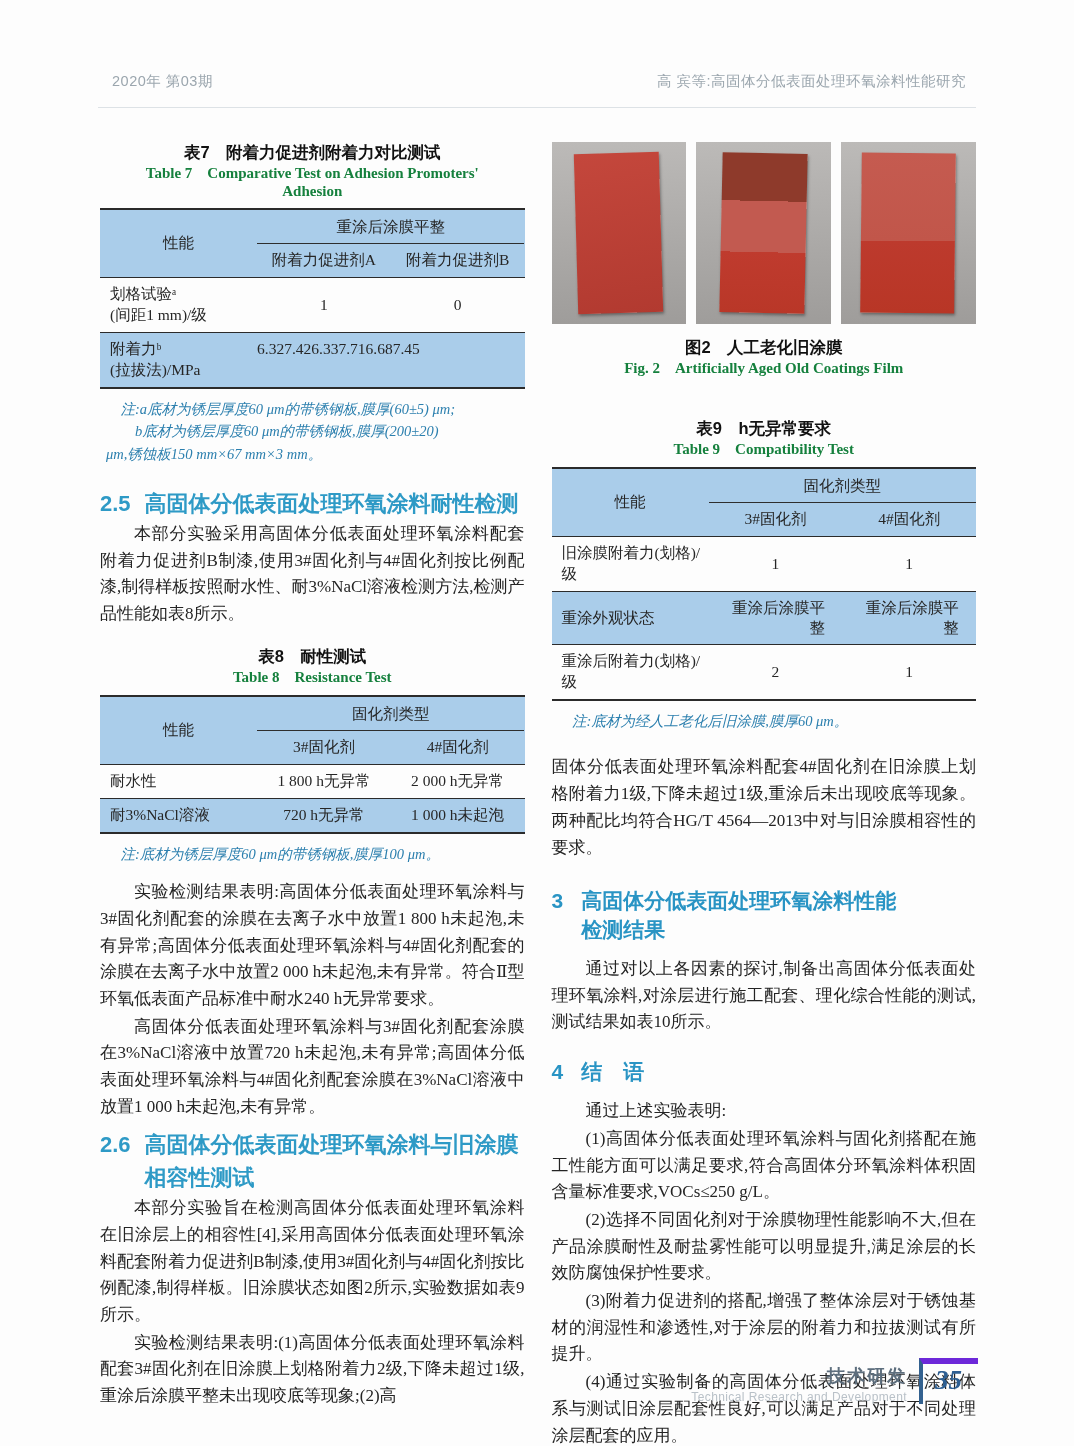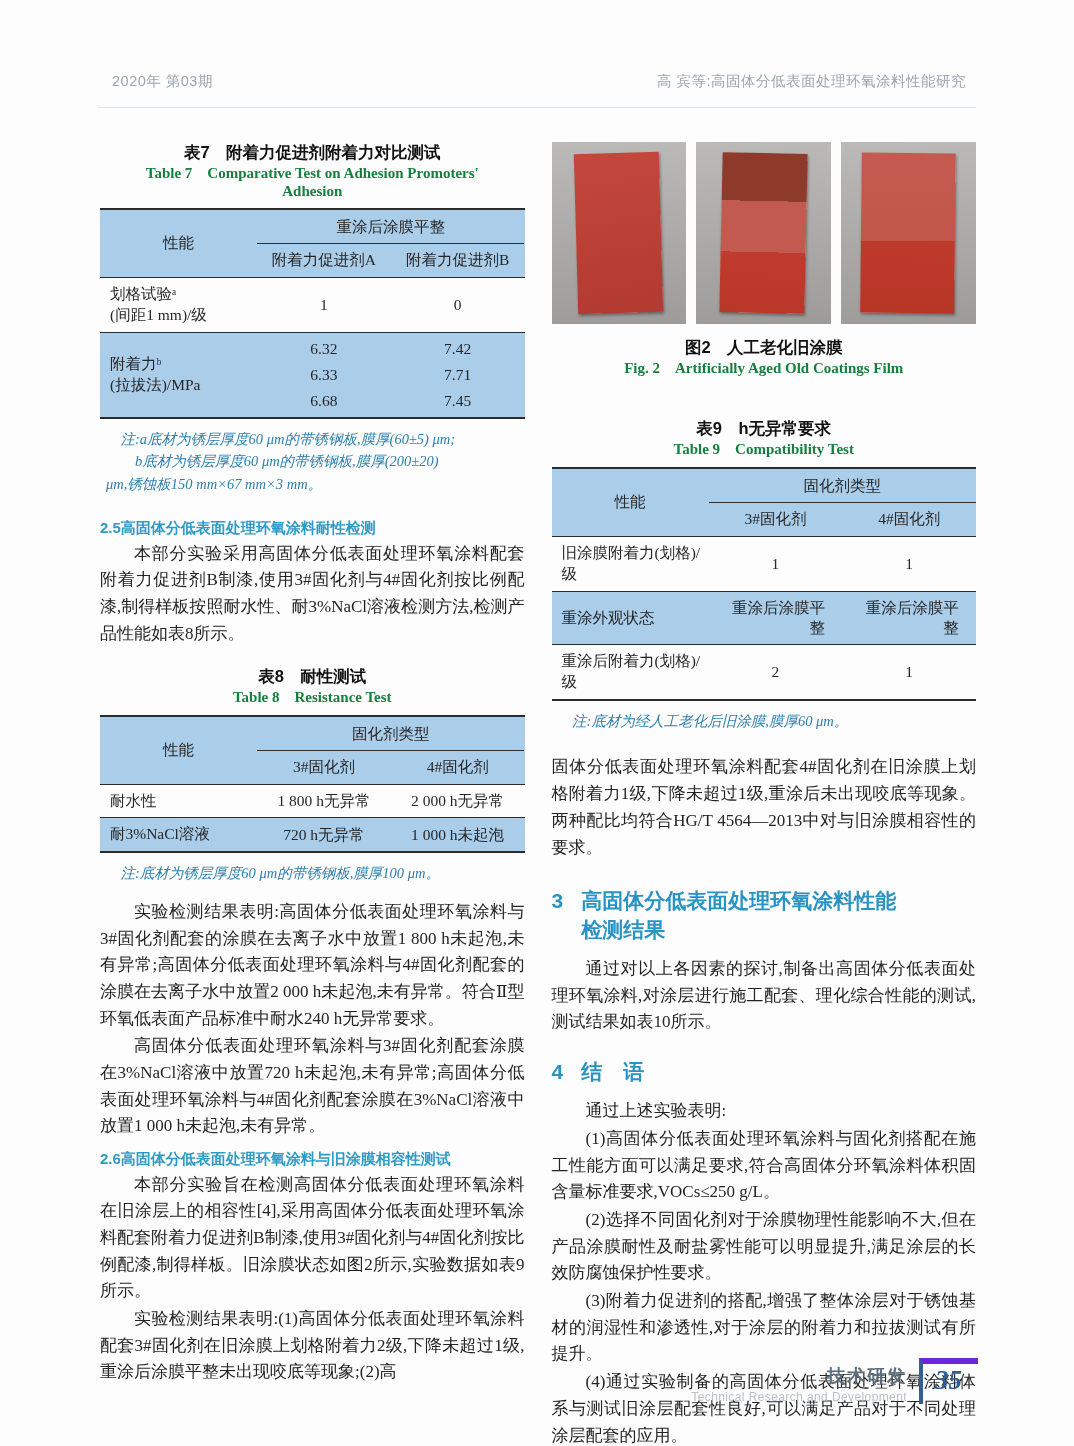--- a/index.html
+++ b/index.html
@@ -38,31 +38,31 @@
   .dt-head-label { width:37%; display:flex; align-items:center; justify-content:center; }
   .dt-head-right { width:63%; }
   .dt-group { text-align:center; padding:7px 0 5px; border-bottom:1px solid #2e2e2e; }
   .dt-sub { display:flex; }
   .dt-sub .dt-subcell { flex:1; text-align:center; padding:6px 0; }
   .dt-row { display:flex; border-top:1.5px solid #2b2b2b; }
   .dt-cell-label { width:37%; padding:6px 4px 6px 10px; display:flex;
                    flex-direction:column; justify-content:center; line-height:1.35; }
   .dt-cell { width:31.5%; display:flex; align-items:center; justify-content:center;
              text-align:center; padding:6px 2px; line-height:1.3; }
-  .dt-vals { width:63%; display:flex; flex-direction:column; padding:3px 0; }
+  .dt-vals { width:63%; display:flex; flex-direction:row; padding:3px 0; }
   .dt-vrow { display:flex; }
   .dt-vrow span { flex:1; text-align:center; padding:4px 0; }
   .wrapnarrow { max-width:6.4em; margin:0 auto;text-align:right; }
   
   .tbl-note { color:#2b7fae; font-style:italic; font-size:14.5px;
               line-height:1.55; margin-top:9px; padding-left:6px; }
   .tbl-note .nl1 { text-indent:1em; }
   .tbl-note .nl2 { text-indent:2em; }
   
-  .sec-sub { display:flex; color:#2e9ac6; font-weight:bold; font-size:15px;
+  .sec-sub { display:flex; gap:14px; color:#2e9ac6; font-weight:bold; font-size:22px;
              font-family:"Liberation Sans","DejaVu Sans",sans-serif; line-height:1.5; }
   .sec-sub .num { flex:0 0 auto; }
   .sec-main { display:flex; gap:18px; color:#2994c4; font-weight:bold; font-size:21px;
               font-family:"Liberation Sans","DejaVu Sans",sans-serif; line-height:1.35; }
   .sec-main .num { flex:0 0 auto; }
   
   .para { font-size:17px; line-height:1.57; text-align:justify;
           text-indent:2em; color:#242424; margin-top:1px; }
   .para.noindent { text-indent:0; }
   

